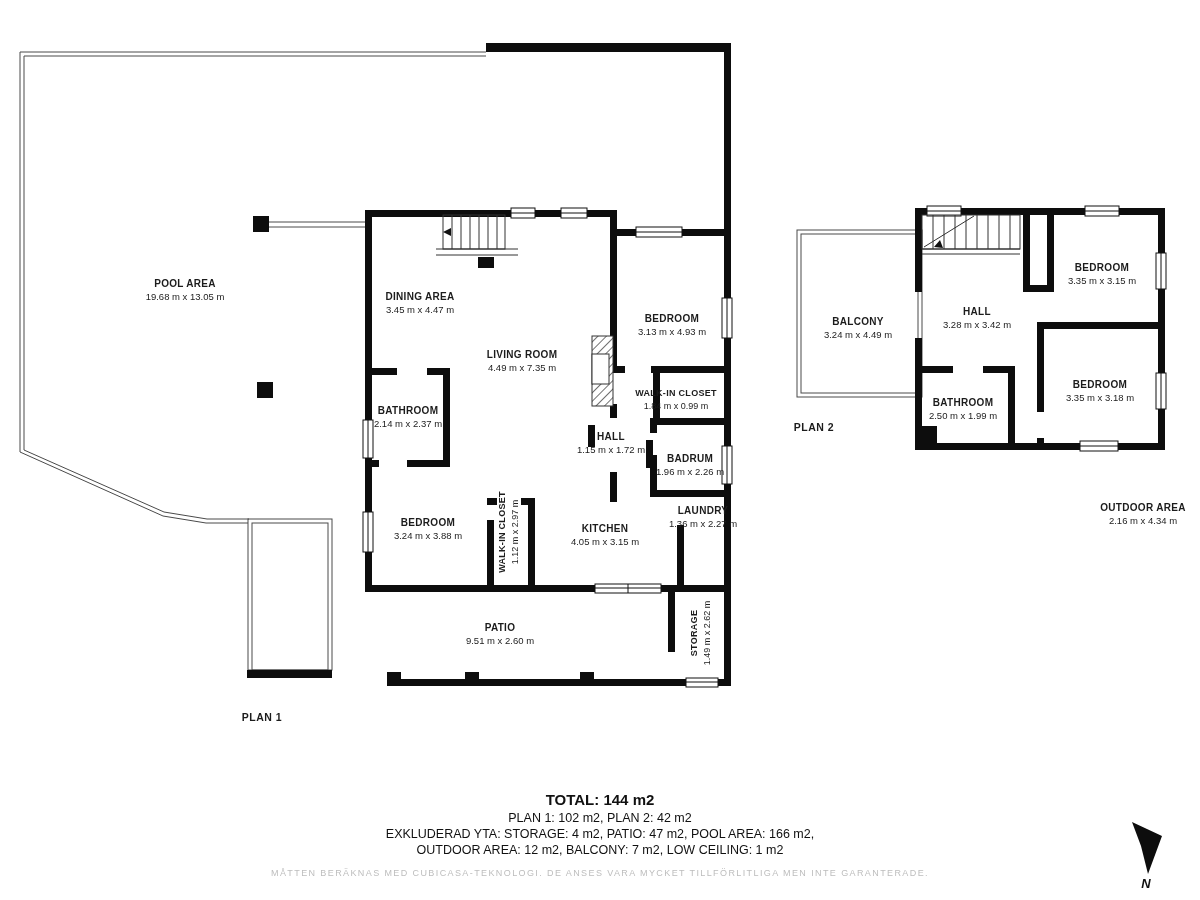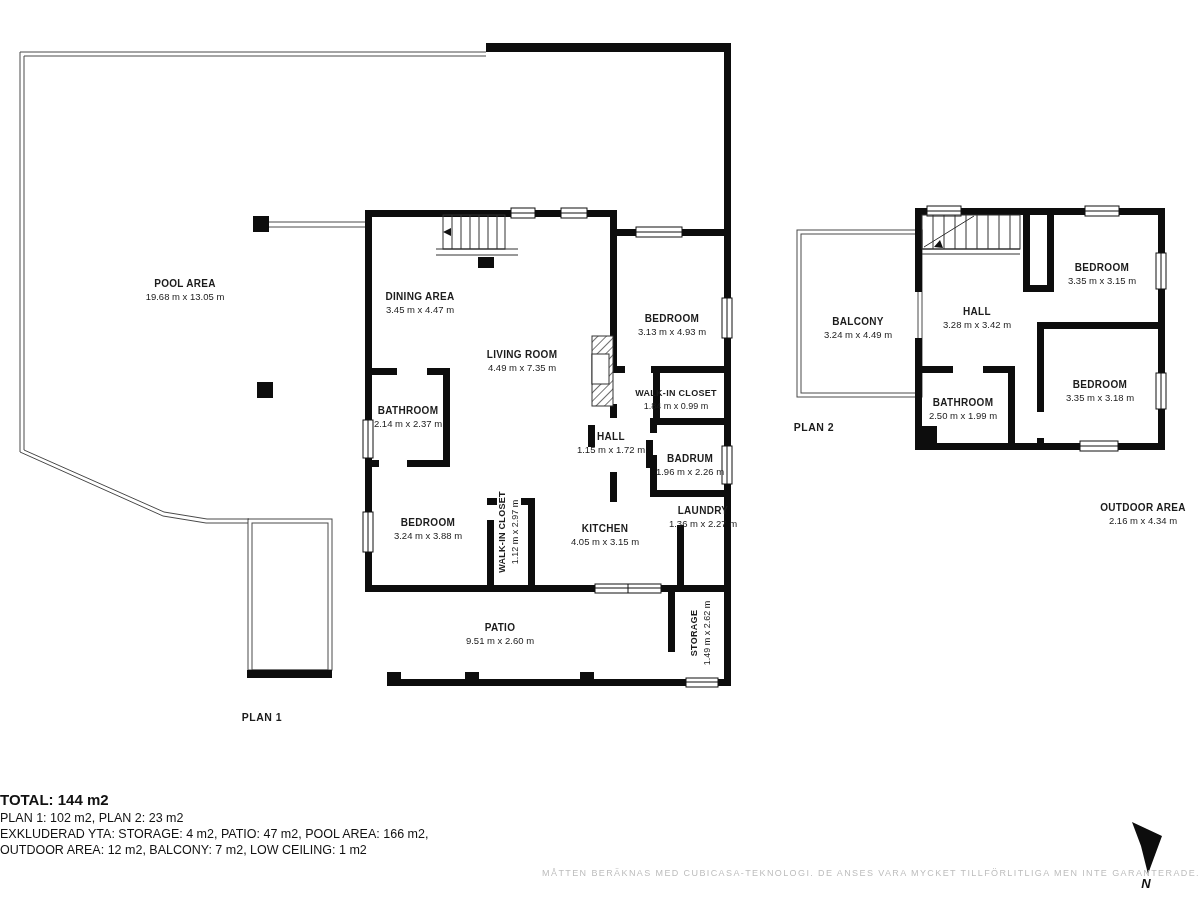--- a/index.html
+++ b/index.html
@@ -7,27 +7,27 @@
     width:1200px;height:900px;background:#ffffff;overflow:hidden;
     font-family:"Liberation Sans", sans-serif;color:#222;
     position:relative;
   }
   #plan-svg{position:absolute;left:0;top:0;width:1200px;height:900px;}
   svg text{fill:#1c1c1c;}
   .room-name{font-size:10px;font-weight:bold;letter-spacing:.3px;}
   .room-dims{font-size:9.5px;}
   .plan-tag{font-size:10.5px;font-weight:bold;letter-spacing:.5px;}
   .summary{
-    position:absolute;left:0;top:792px;width:1200px;
+    position:absolute;left:0;top:792px;width:1200px;text-align:center;
     line-height:16px;color:#111;
   }
   .summary .total{font-size:15px;font-weight:bold;margin-bottom:2px;}
   .summary .line{font-size:12.5px;}
   .disclaimer{
-    position:absolute;left:0;top:868px;width:1200px;text-align:right;
+    position:absolute;left:0;top:868px;width:1200px;text-align:center;
     font-size:9px;letter-spacing:1.4px;color:#bdbdbd;
   }
   .compass-n{
     position:absolute;left:1126px;top:876px;width:40px;text-align:center;
     font-size:13px;font-style:italic;font-weight:bold;color:#111;
   }
 </style>
 </head>
 <body>
 
@@ -273,18 +273,18 @@
     <text class="plan-tag" x="814" y="431">PLAN 2</text>
   </g>
 
   <g>
     <polygon points="1132,822 1162,836 1148,874 1141,846" fill="#0d0d0d"></polygon>
   </g>
 </svg>
 
 <div class="summary">
   <div class="total">TOTAL: 144 m2</div>
-  <div class="line">PLAN 1: 102 m2, PLAN 2: 23 m2</div>
+  <div class="line">PLAN 1: 102 m2, PLAN 2: 42 m2</div>
   <div class="line">EXKLUDERAD YTA: STORAGE: 4 m2, PATIO: 47 m2, POOL AREA: 166 m2,</div>
   <div class="line">OUTDOOR AREA: 12 m2, BALCONY: 7 m2, LOW CEILING: 1 m2</div>
 </div>
 <div class="disclaimer">MÅTTEN BERÄKNAS MED CUBICASA-TEKNOLOGI. DE ANSES VARA MYCKET TILLFÖRLITLIGA MEN INTE GARANTERADE.</div>
 <div class="compass-n">N</div>
 
 </body></html>

